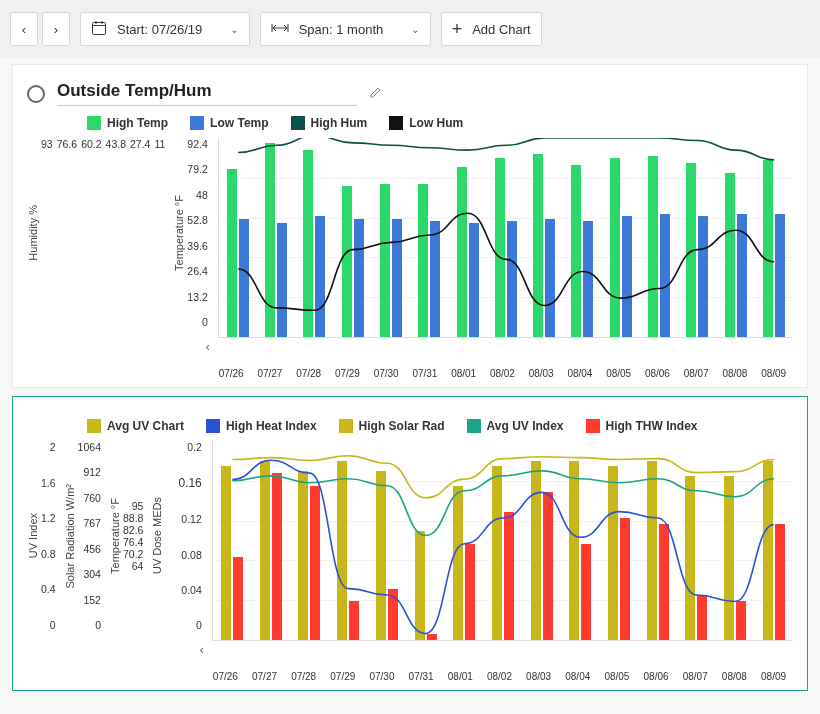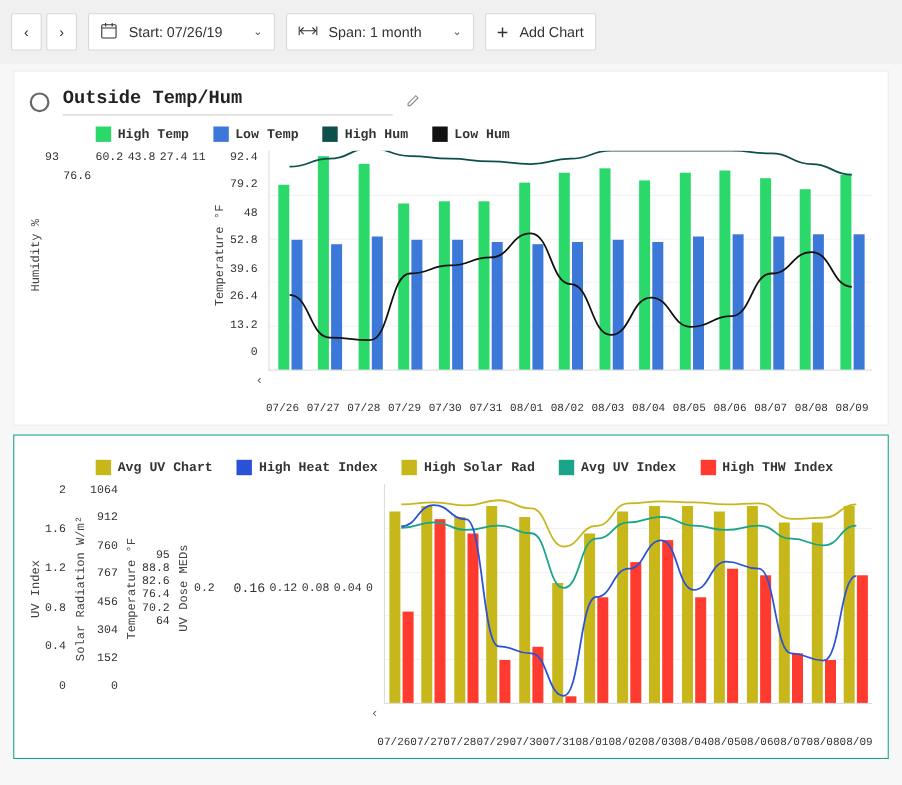--- a/index.html
+++ b/index.html
@@ -33,21 +33,20 @@
     border-radius: 2px;
   }
   .btn.small { padding: 0 8px; min-width: 28px; justify-content: center; }
   .btn-pair { display: flex; gap: 4px; }
   .btn .chev { font-size: 10px; color: #555; margin-left: 18px; }
   .panel {
     background: #fff;
     margin: 6px 12px 8px 12px;
     padding: 16px 14px 8px 14px;
     border: 1px solid #eaeaea;
-    font-family: Liberation Mono, monospace;
   }
   .panel.selected { border: 1px solid #1aa58a; }
   .panel-head {
     display: flex;
     align-items: center;
     gap: 12px;
     margin-bottom: 10px;
   }
   .radio {
     width: 18px; height: 18px; border: 2px solid #666; border-radius: 50%;
@@ -153,21 +152,21 @@
           <span class="swatch" style="background: rgb(17, 17, 17);"></span>
           <span>Low Hum</span>
         </span>
       </div>
       <div class="chart-wrap">
         <div class="axes">
           <div class="yaxis-wrap">
             <span class="label" style="writing-mode: vertical-rl; transform: rotate(180deg); font-size: 11px; color: rgb(68, 68, 68);">Humidity %</span>
             <div class="ticks" style="display: flex; flex-direction: row; justify-content: space-between; height: 190px;">
               <span style="font-size: 10.5px; text-align: right; padding-right: 4px;">93</span>
-              <span style="font-size: 10.5px; text-align: center; padding-right: 4px; margin-top: 18px;">76.6</span>
+              <span style="font-size: 10.5px; text-align: center; padding-right: 4px;">76.6</span>
               <span style="font-size: 10.5px; text-align: right; padding-right: 4px;">60.2</span>
               <span style="font-size: 10.5px; text-align: right; padding-right: 4px;">43.8</span>
               <span style="font-size: 10.5px; text-align: right; padding-right: 4px;">27.4</span>
               <span style="font-size: 10.5px; text-align: right; padding-right: 4px;">11</span>
             </div>
           </div>
           <div class="yaxis-wrap">
             <span class="label" style="writing-mode: vertical-rl; transform: rotate(180deg); font-size: 11px; color: rgb(68, 68, 68);">Temperature °F</span>
             <div class="ticks" style="display: flex; flex-direction: column; justify-content: space-between; height: 190px;">
               <span style="font-size: 10.5px; text-align: right; padding-right: 4px;">92.4</span>
@@ -330,21 +329,21 @@
               <span style="font-size: 10.5px; text-align: right; padding-right: 4px;">95</span>
               <span style="font-size: 10.5px; text-align: right; padding-right: 4px;">88.8</span>
               <span style="font-size: 10.5px; text-align: right; padding-right: 4px;">82.6</span>
               <span style="font-size: 10.5px; text-align: right; padding-right: 4px;">76.4</span>
               <span style="font-size: 10.5px; text-align: right; padding-right: 4px;">70.2</span>
               <span style="font-size: 10.5px; text-align: right; padding-right: 4px;">64</span>
             </div>
           </div>
           <div class="yaxis-wrap">
             <span class="label" style="writing-mode: vertical-rl; transform: rotate(180deg); font-size: 11px; color: rgb(68, 68, 68);">UV Dose MEDs</span>
-            <div class="ticks" style="display: flex; justify-content: space-between; height: 190px; align-items: center;">
+            <div class="ticks" style="display: flex; flex-direction: column; justify-content: space-between; height: 190px;">
               <span style="font-size: 10.5px; text-align: right; padding-right: 4px;">0.2</span>
               <span style="font-size: 12px; text-align: right; padding-right: 4px; margin-left: 13px;">0.16</span>
               <span style="font-size: 10.5px; text-align: right; padding-right: 4px;">0.12</span>
               <span style="font-size: 10.5px; text-align: right; padding-right: 4px;">0.08</span>
               <span style="font-size: 10.5px; text-align: right; padding-right: 4px;">0.04</span>
               <span style="font-size: 10.5px; text-align: right; padding-right: 4px;">0</span>
             </div>
           </div>
         </div>
         <div class="chart-right">

